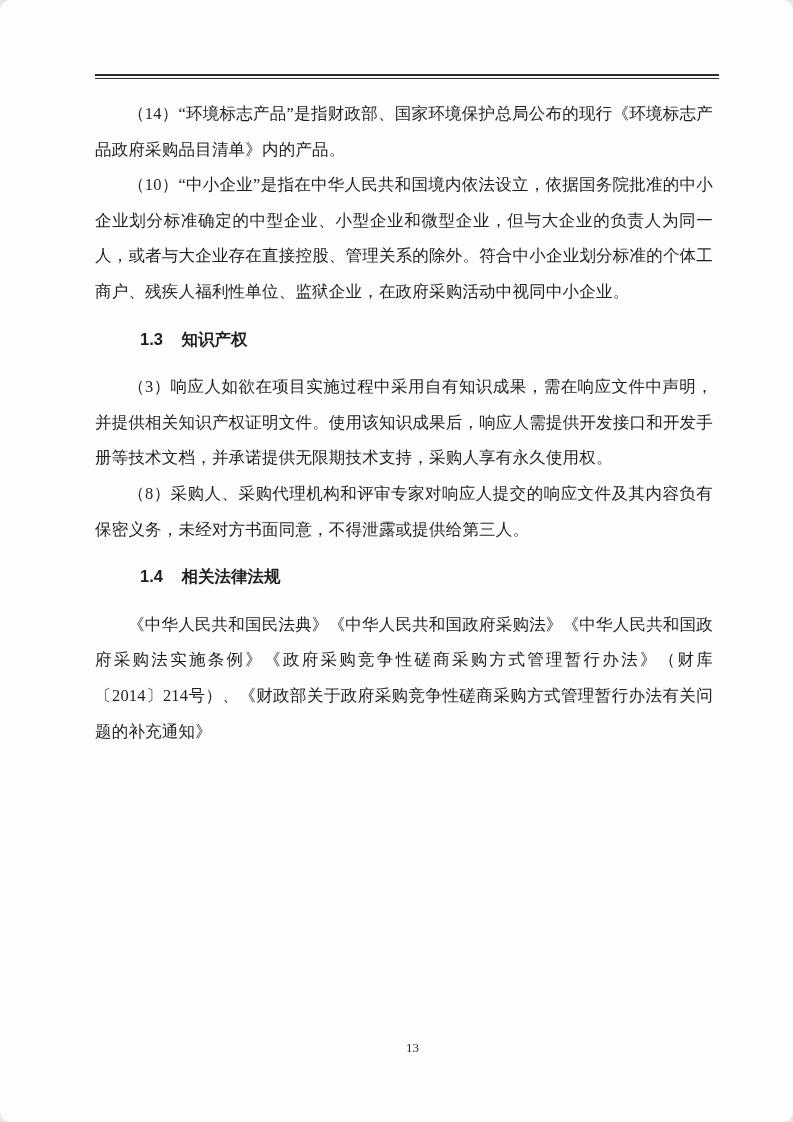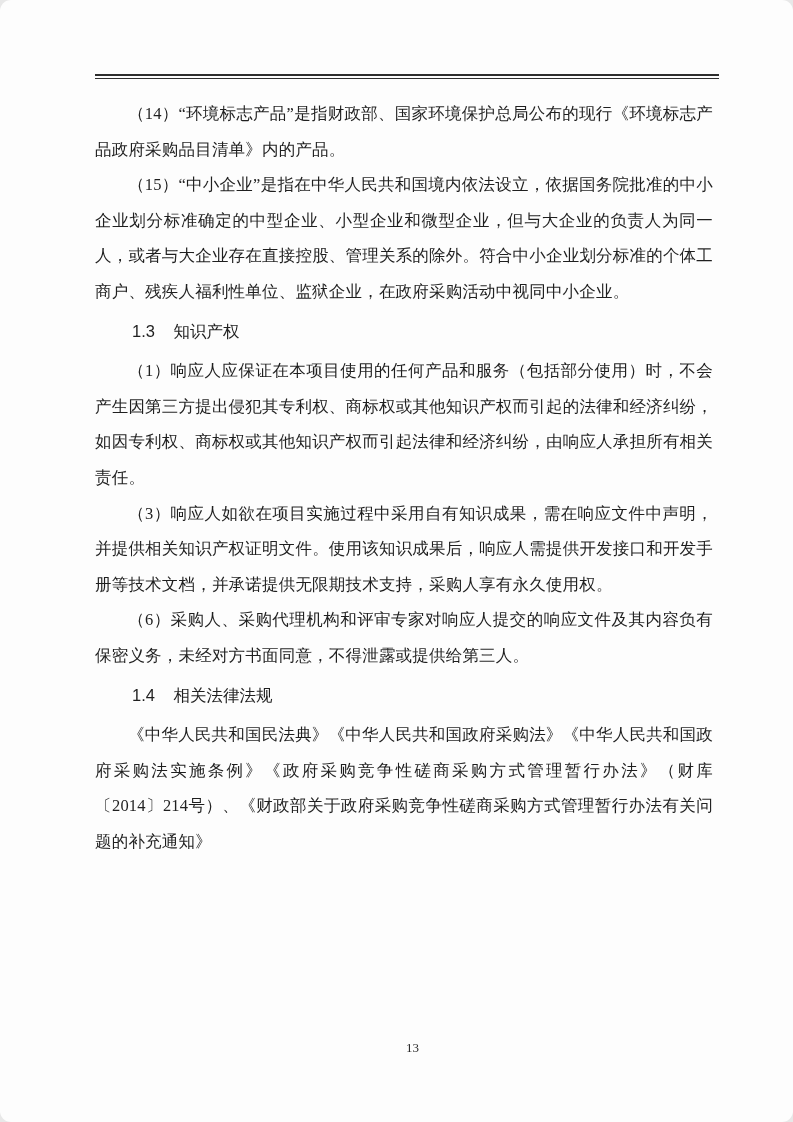--- a/index.html
+++ b/index.html
@@ -36,24 +36,24 @@
     font-size: 16.5px;
     line-height: 35.6px;
     text-align: justify;
   }
   p.para {
     margin: 0;
     text-indent: 2em;
     letter-spacing: 0.2px;
   }
   p.heading {
-    margin: 4px;
+    margin: 12px;
     text-indent: 2em;
     font-family: "Liberation Sans", "DejaVu Sans", sans-serif;
-    font-weight: normal;
+    font-weight: bold;
     font-size: 16.5px;
   }
   p.heading .heading-title {
     margin-left: 0.85em;
   }
   .page-number {
     position: absolute;
     left: 16px;
     top: 1040px;
     width: 100%;
@@ -67,35 +67,34 @@
 <body>
 
 <div class="page">
 
   <div class="header-rule"></div>
 
   <div class="doc-body">
 
     <p class="para">（14）“环境标志产品”是指财政部、国家环境保护总局公布的现行《环境标志产品政府采购品目清单》内的产品。</p>
 
-    <p class="para">（15）“中小企业”是指在中华人民共和国境内依法设立，依据国务院批准的中小企业划分标准确定的中型企业、小型企业和微型企业，但与大企业的负责人为同一人，或者与大企业存在直接控股、管理关系的除外。符合中小企业划分标准的个体工商户、残疾人福利性单位、监狱企业，在政府采购活动中视同中小企业。</p>
+    <p class="para">（10）“中小企业”是指在中华人民共和国境内依法设立，依据国务院批准的中小企业划分标准确定的中型企业、小型企业和微型企业，但与大企业的负责人为同一人，或者与大企业存在直接控股、管理关系的除外。符合中小企业划分标准的个体工商户、残疾人福利性单位、监狱企业，在政府采购活动中视同中小企业。</p>
 
 
     <p class="heading">
       <span class="heading-number">1.3</span>
       <span class="heading-title">知识产权</span>
     </p>
 
-    <p class="para">（1）响应人应保证在本项目使用的任何产品和服务（包括部分使用）时，不会产生因第三方提出侵犯其专利权、商标权或其他知识产权而引起的法律和经济纠纷，如因专利权、商标权或其他知识产权而引起法律和经济纠纷，由响应人承担所有相关责任。</p>
 
 
     <p class="para">（3）响应人如欲在项目实施过程中采用自有知识成果，需在响应文件中声明，并提供相关知识产权证明文件。使用该知识成果后，响应人需提供开发接口和开发手册等技术文档，并承诺提供无限期技术支持，采购人享有永久使用权。</p>
 
 
-    <p class="para">（6）采购人、采购代理机构和评审专家对响应人提交的响应文件及其内容负有保密义务，未经对方书面同意，不得泄露或提供给第三人。</p>
+    <p class="para">（8）采购人、采购代理机构和评审专家对响应人提交的响应文件及其内容负有保密义务，未经对方书面同意，不得泄露或提供给第三人。</p>
 
     <p class="heading">
       <span class="heading-number">1.4</span>
       <span class="heading-title">相关法律法规</span>
     </p>
 
     <p class="para">《中华人民共和国民法典》《中华人民共和国政府采购法》《中华人民共和国政府采购法实施条例》《政府采购竞争性磋商采购方式管理暂行办法》（财库〔2014〕214号）、《财政部关于政府采购竞争性磋商采购方式管理暂行办法有关问题的补充通知》</p>
 
   </div>
 

